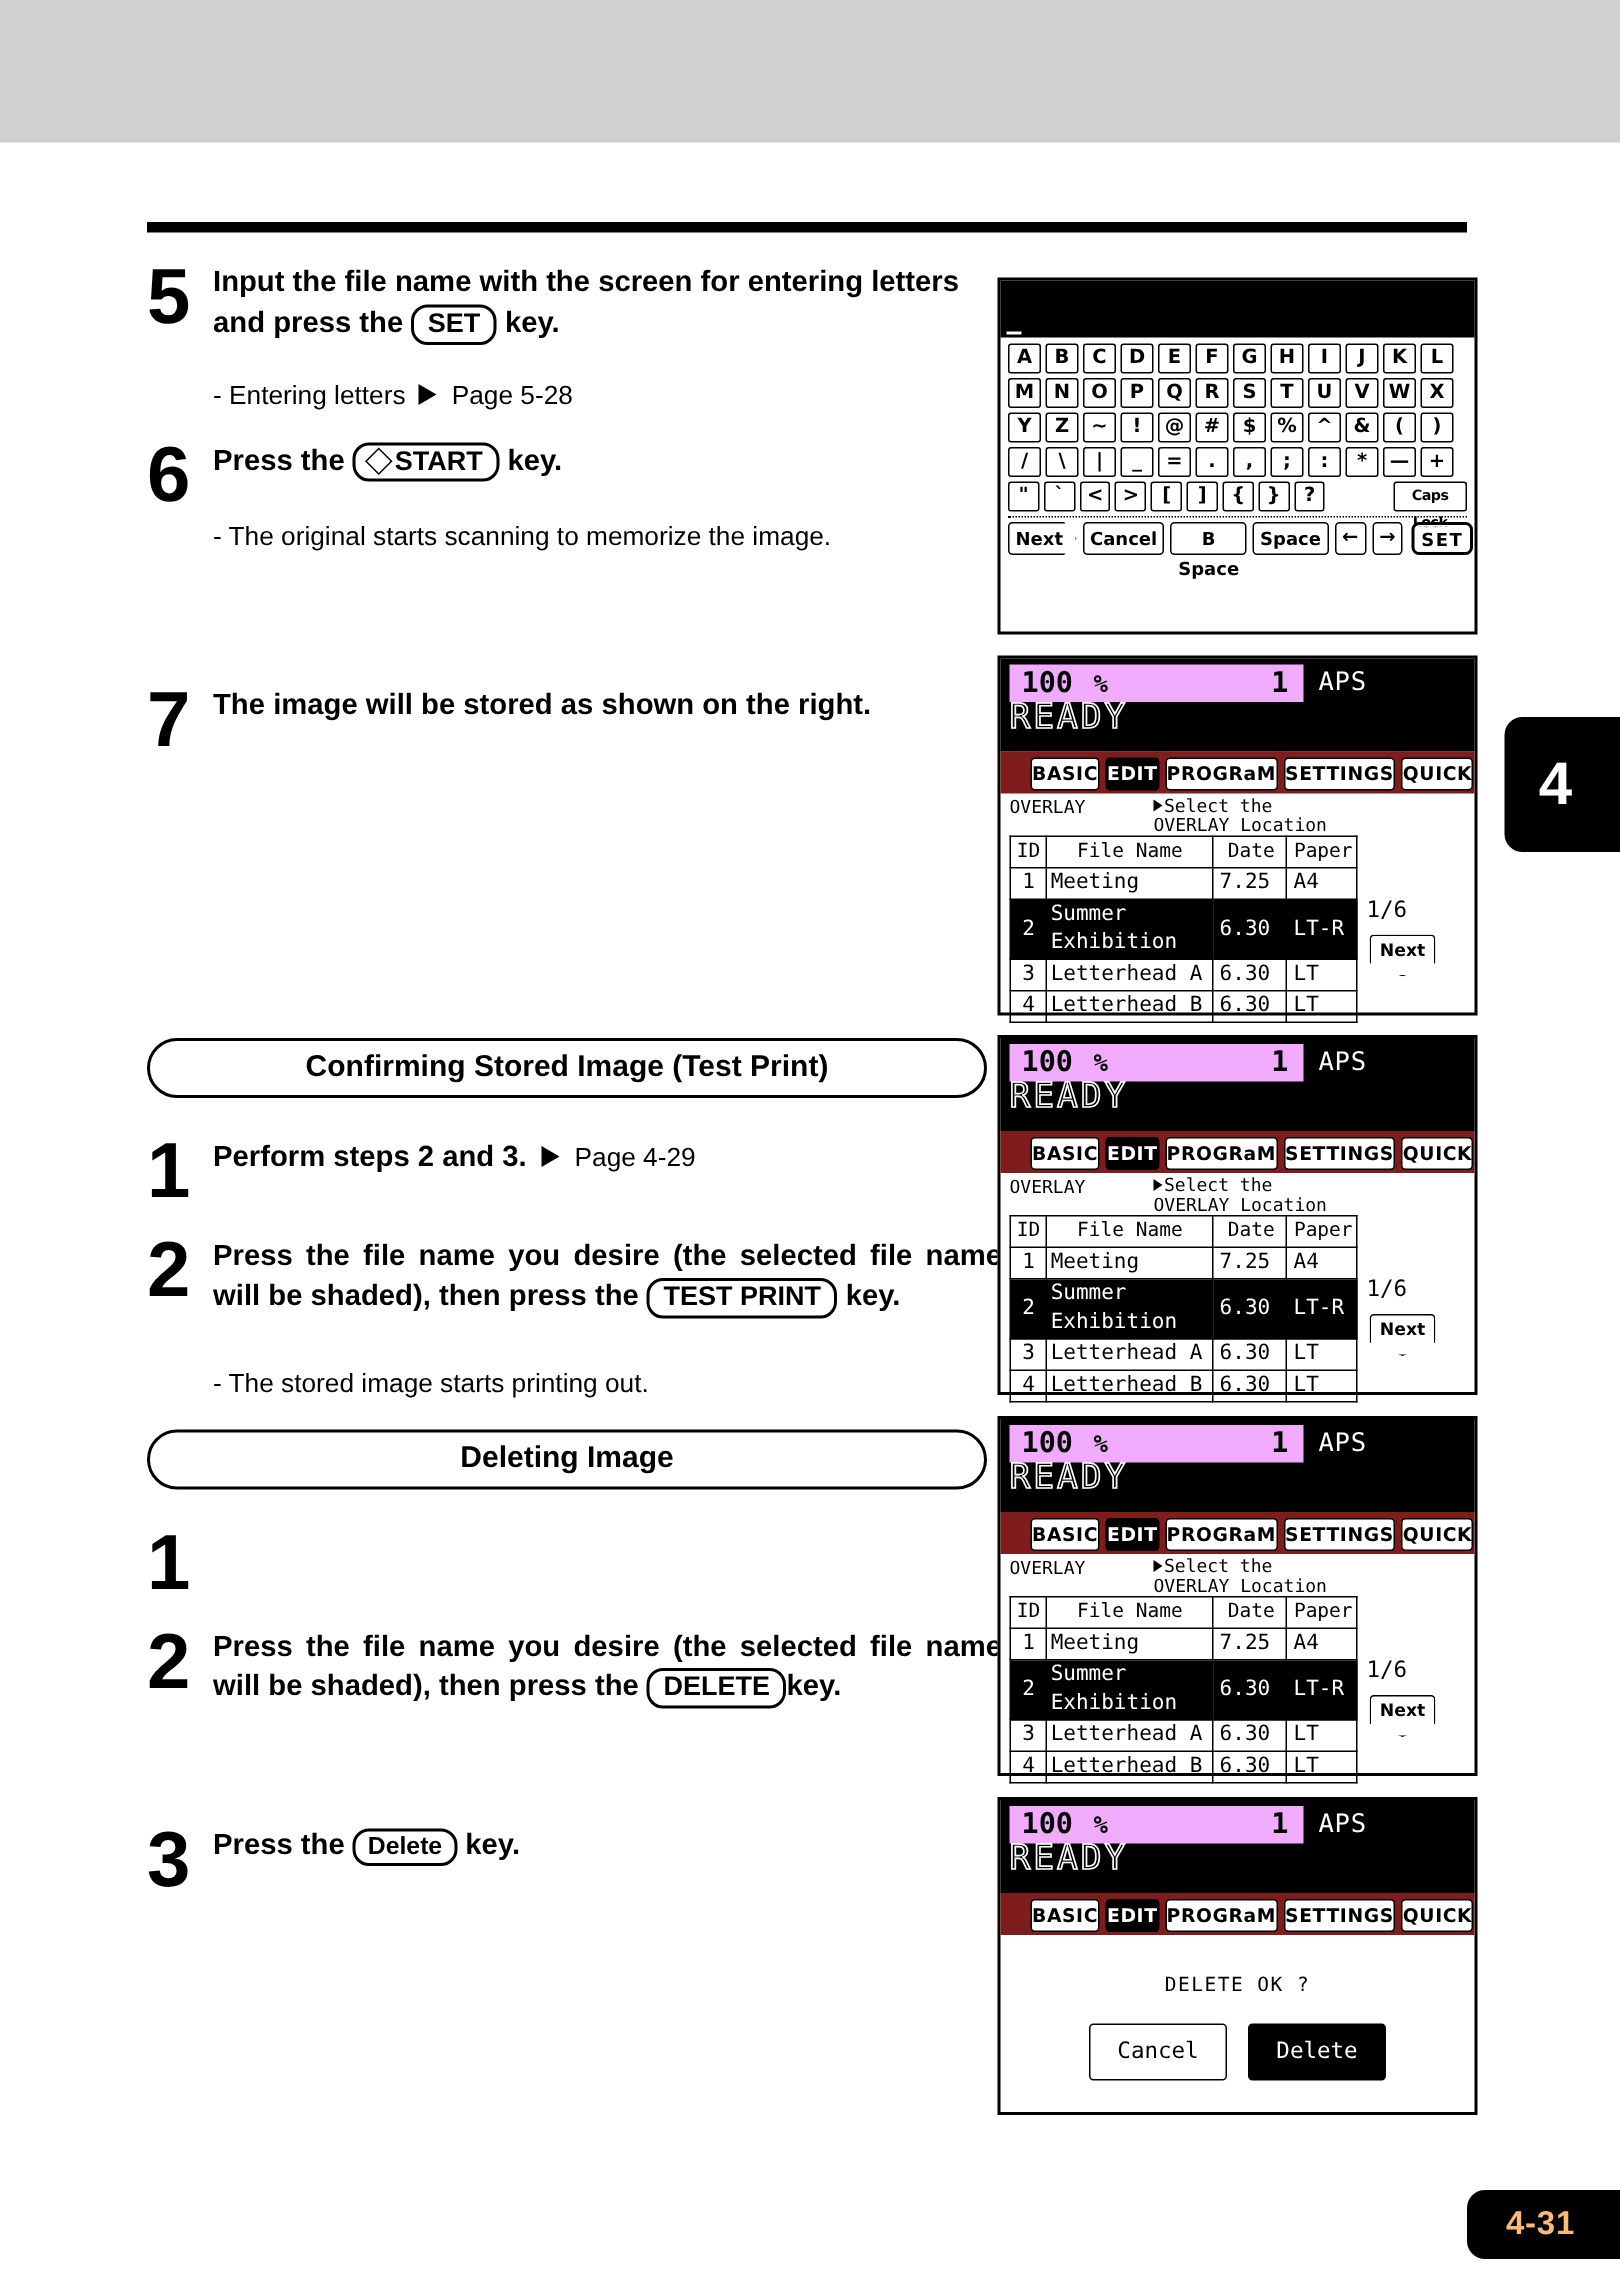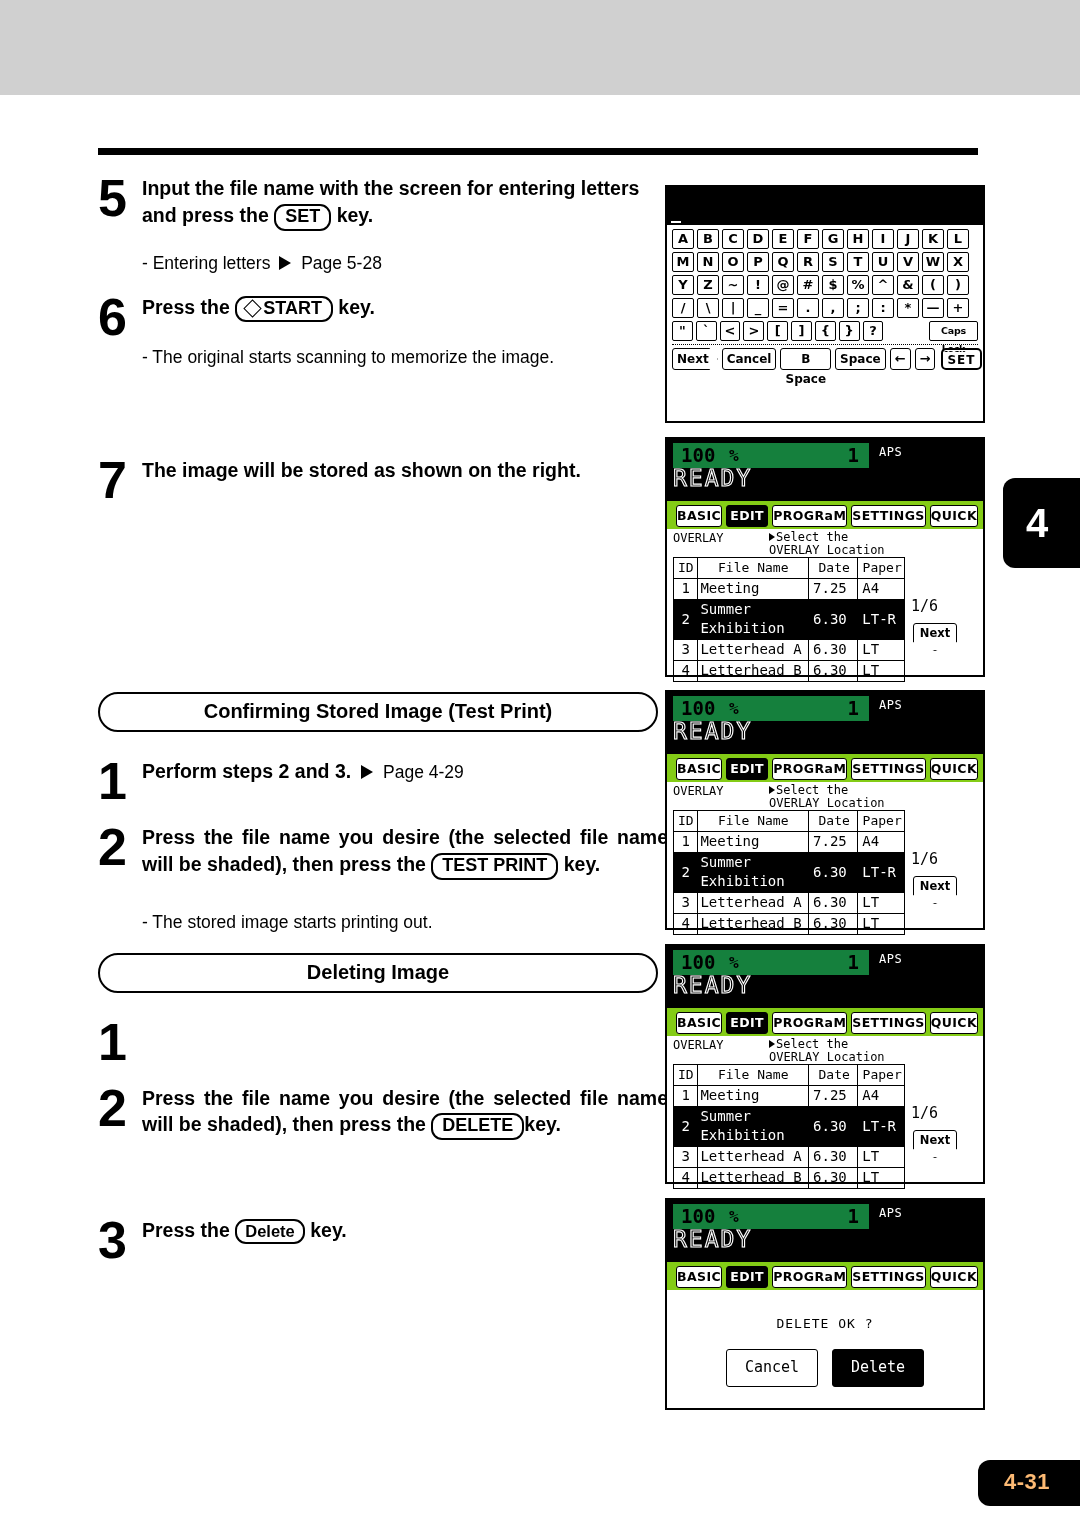--- a/index.html
+++ b/index.html
@@ -148,51 +148,51 @@
   .lcd-head {
     background: #000;
     color: #fff;
     height: 62px;
     position: relative;
   }
   .lcd-zoombox {
     position: absolute;
     left: 6px; top: 4px;
     width: 196px; height: 25px;
-    background: #15803d;
+    background: #f0abfc;
     color: #000;
     font-size: 19px;
     font-weight: bold;
     line-height: 25px;
     font-family: "DejaVu Sans Mono", monospace;
   }
   .lcd-zoombox .pct { position: absolute; left: 8px; }
   .lcd-zoombox .pctsym { position: absolute; left: 56px; font-size: 16px; }
   .lcd-zoombox .copies { position: absolute; right: 10px; }
   .lcd-aps {
     position: absolute;
     left: 212px; top: 6px;
-    font-size: 12px;
+    font-size: 17px;
     letter-spacing: 0.5px;
   }
   .lcd-ready {
     position: absolute;
     left: 6px; top: 26px;
     font-size: 23px;
     letter-spacing: 2px;
     color: #000;
     -webkit-text-stroke: 1.1px #fff;
     font-family: "DejaVu Sans Mono", monospace;
   }
 
   .lcd-tabs {
     display: flex;
     gap: 4px;
-    padding: 4px 5px 2px 9px;
-    background: #84cc16;
+    padding: 4px 5px 2px 20px;
+    background: #7f1d1d;
   }
   .tab {
     flex: 1;
     border: 1.6px solid #000;
     border-radius: 3px;
     text-align: center;
     font-size: 12.5px;
     font-weight: bold;
     padding: 2px 0 3px 0;
     letter-spacing: 0.4px;

